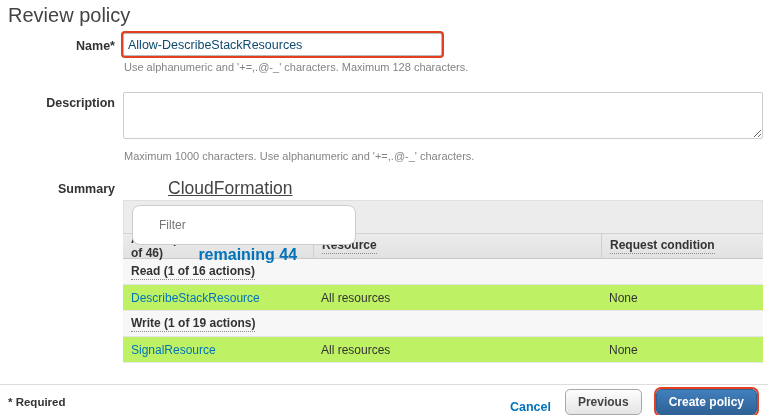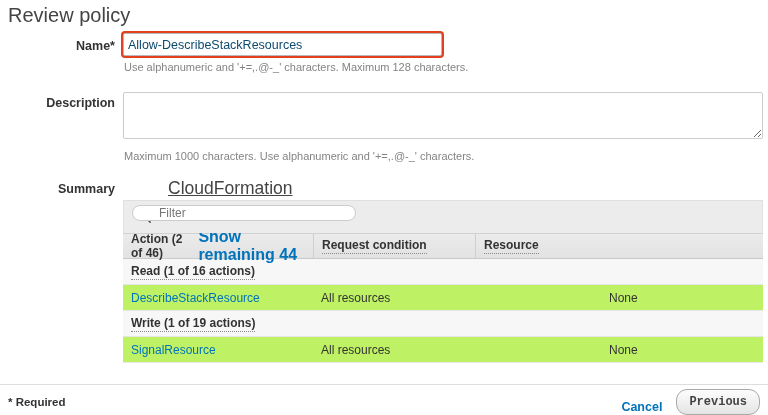--- a/index.html
+++ b/index.html
@@ -57,21 +57,21 @@
   
   .table-panel {
     position: absolute; left: 123px; top: 200px; width: 640px;
   }
   .filter-band {
     background: #ececec; height: 33px; position: relative;
     border: 1px solid #e0e0e0; border-bottom: none;
   }
   .filter-input {
     position: absolute; left: 8px; top: 4px;
-    width: 224px; height: 16px;
+    width: 224px; height: 40px;
     border: 1px solid #ccc; border-radius: 8px;
     background: #fff; padding: 0 6px 0 26px;
     font-size: 12px; color: #444;
     font-family: "Liberation Sans", sans-serif;
     outline: none;
   }
   .search-icon {
     position: absolute; left: 15px; top: 10px; width: 12px; height: 12px;
     pointer-events: none;
   }
@@ -102,23 +102,23 @@
   
   .footer-bar {
     position: absolute; left: 0; right: 0; top: 384px; height: 31px;
     border-top: 1px solid #ddd; background: #fff;
     display: flex; align-items: center; padding: 17px 8px;
   }
   .required-note { font-size: 11.5px; font-weight: bold; color: #333; }
   .footer-actions { margin-left: auto; display: flex; align-items: center; gap: 14px; }
   .cancel-link { font-size: 12.5px; font-weight: bold; margin-top: 10px; }
   .btn {
-    font-family: Liberation Mono, monospace;
+    font-family: Liberation Sans, sans-serif;
     font-size: 12px; font-weight: bold;
-    border-radius: 11px; padding: 5px 12px; cursor: pointer; text-align: center;
+    border-radius: 5px; padding: 5px 12px; cursor: pointer; text-align: center;
   }
   .btn-secondary {
     background: linear-gradient(#fdfdfd, #e4e4e4);
     border: 1px solid #a8a8a8; color: #444;
   }
   .btn-primary {
     background: linear-gradient(#4180bd, #2f6195);
     border: 1px solid #2e6196; color: #fff;
     box-shadow: 0 0 0 2px #e2401f;
     margin-right: 3px;
@@ -148,25 +148,25 @@
       <line x1="8.8" y1="8.8" x2="13" y2="13" stroke="#555" stroke-width="1.8" stroke-linecap="round"></line>
     </svg>
     <input class="filter-input" type="text" placeholder="Filter" style="">
   </div>
 
   <div class="hdr-row">
     <div class="hdr-cell col1">
       <span>Action (2 of 46)</span>
       <a class="lnk">Show remaining 44</a>
     </div>
+    <div class="hdr-cell col2">
+      <span class="dotted">Resource</span>
+    </div>
     <div class="hdr-cell col3">
       <span class="dotted">Request condition</span>
-    </div>
-    <div class="hdr-cell col2">
-      <span class="dotted">Resource</span>
     </div>
   </div>
 
   <div class="group-row">
     <span class="dotted">Read (1 of 16 actions)</span>
   </div>
   <div class="data-row">
     <div class="data-cell col1"><a class="lnk">DescribeStackResource</a></div>
     <div class="data-cell col2">All resources</div>
     <div class="data-cell col3">None</div>
@@ -180,14 +180,15 @@
     <div class="data-cell col2">All resources</div>
     <div class="data-cell col3">None</div>
   </div>
 </div>
 
 <div class="footer-bar">
   <span class="required-note">* Required</span>
   <div class="footer-actions">
     <a class="lnk cancel-link">Cancel</a>
     <button class="btn btn-secondary">Previous</button>
+    <button class="btn btn-primary">Create policy</button>
   </div>
 </div>
 
 </body></html>

